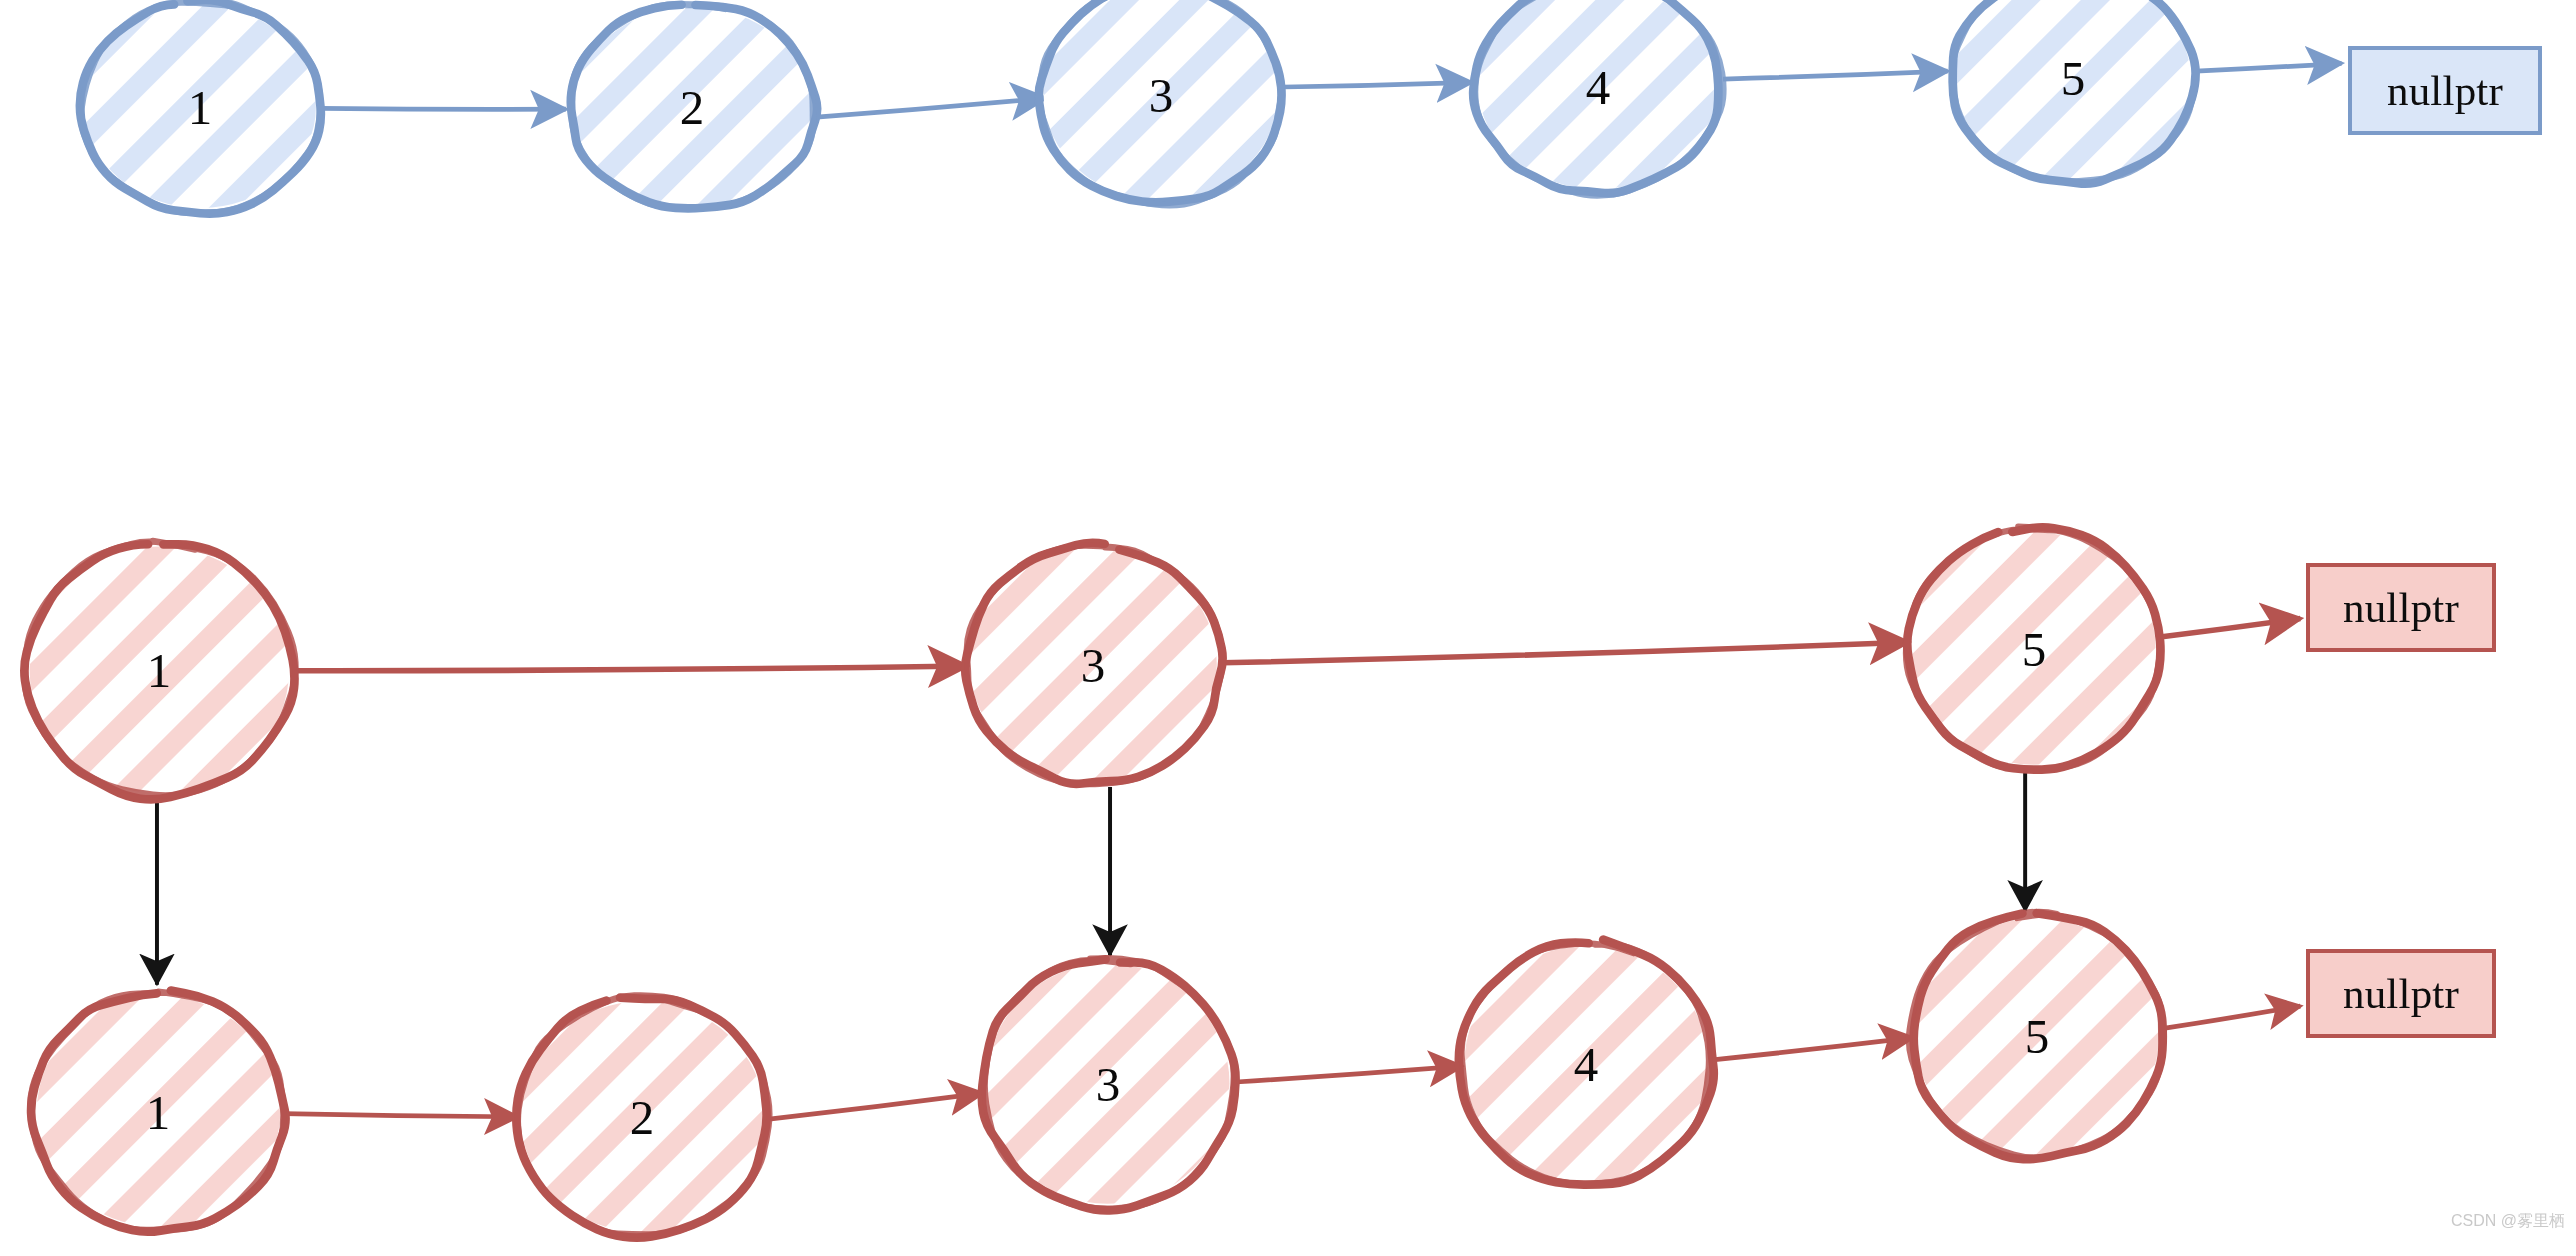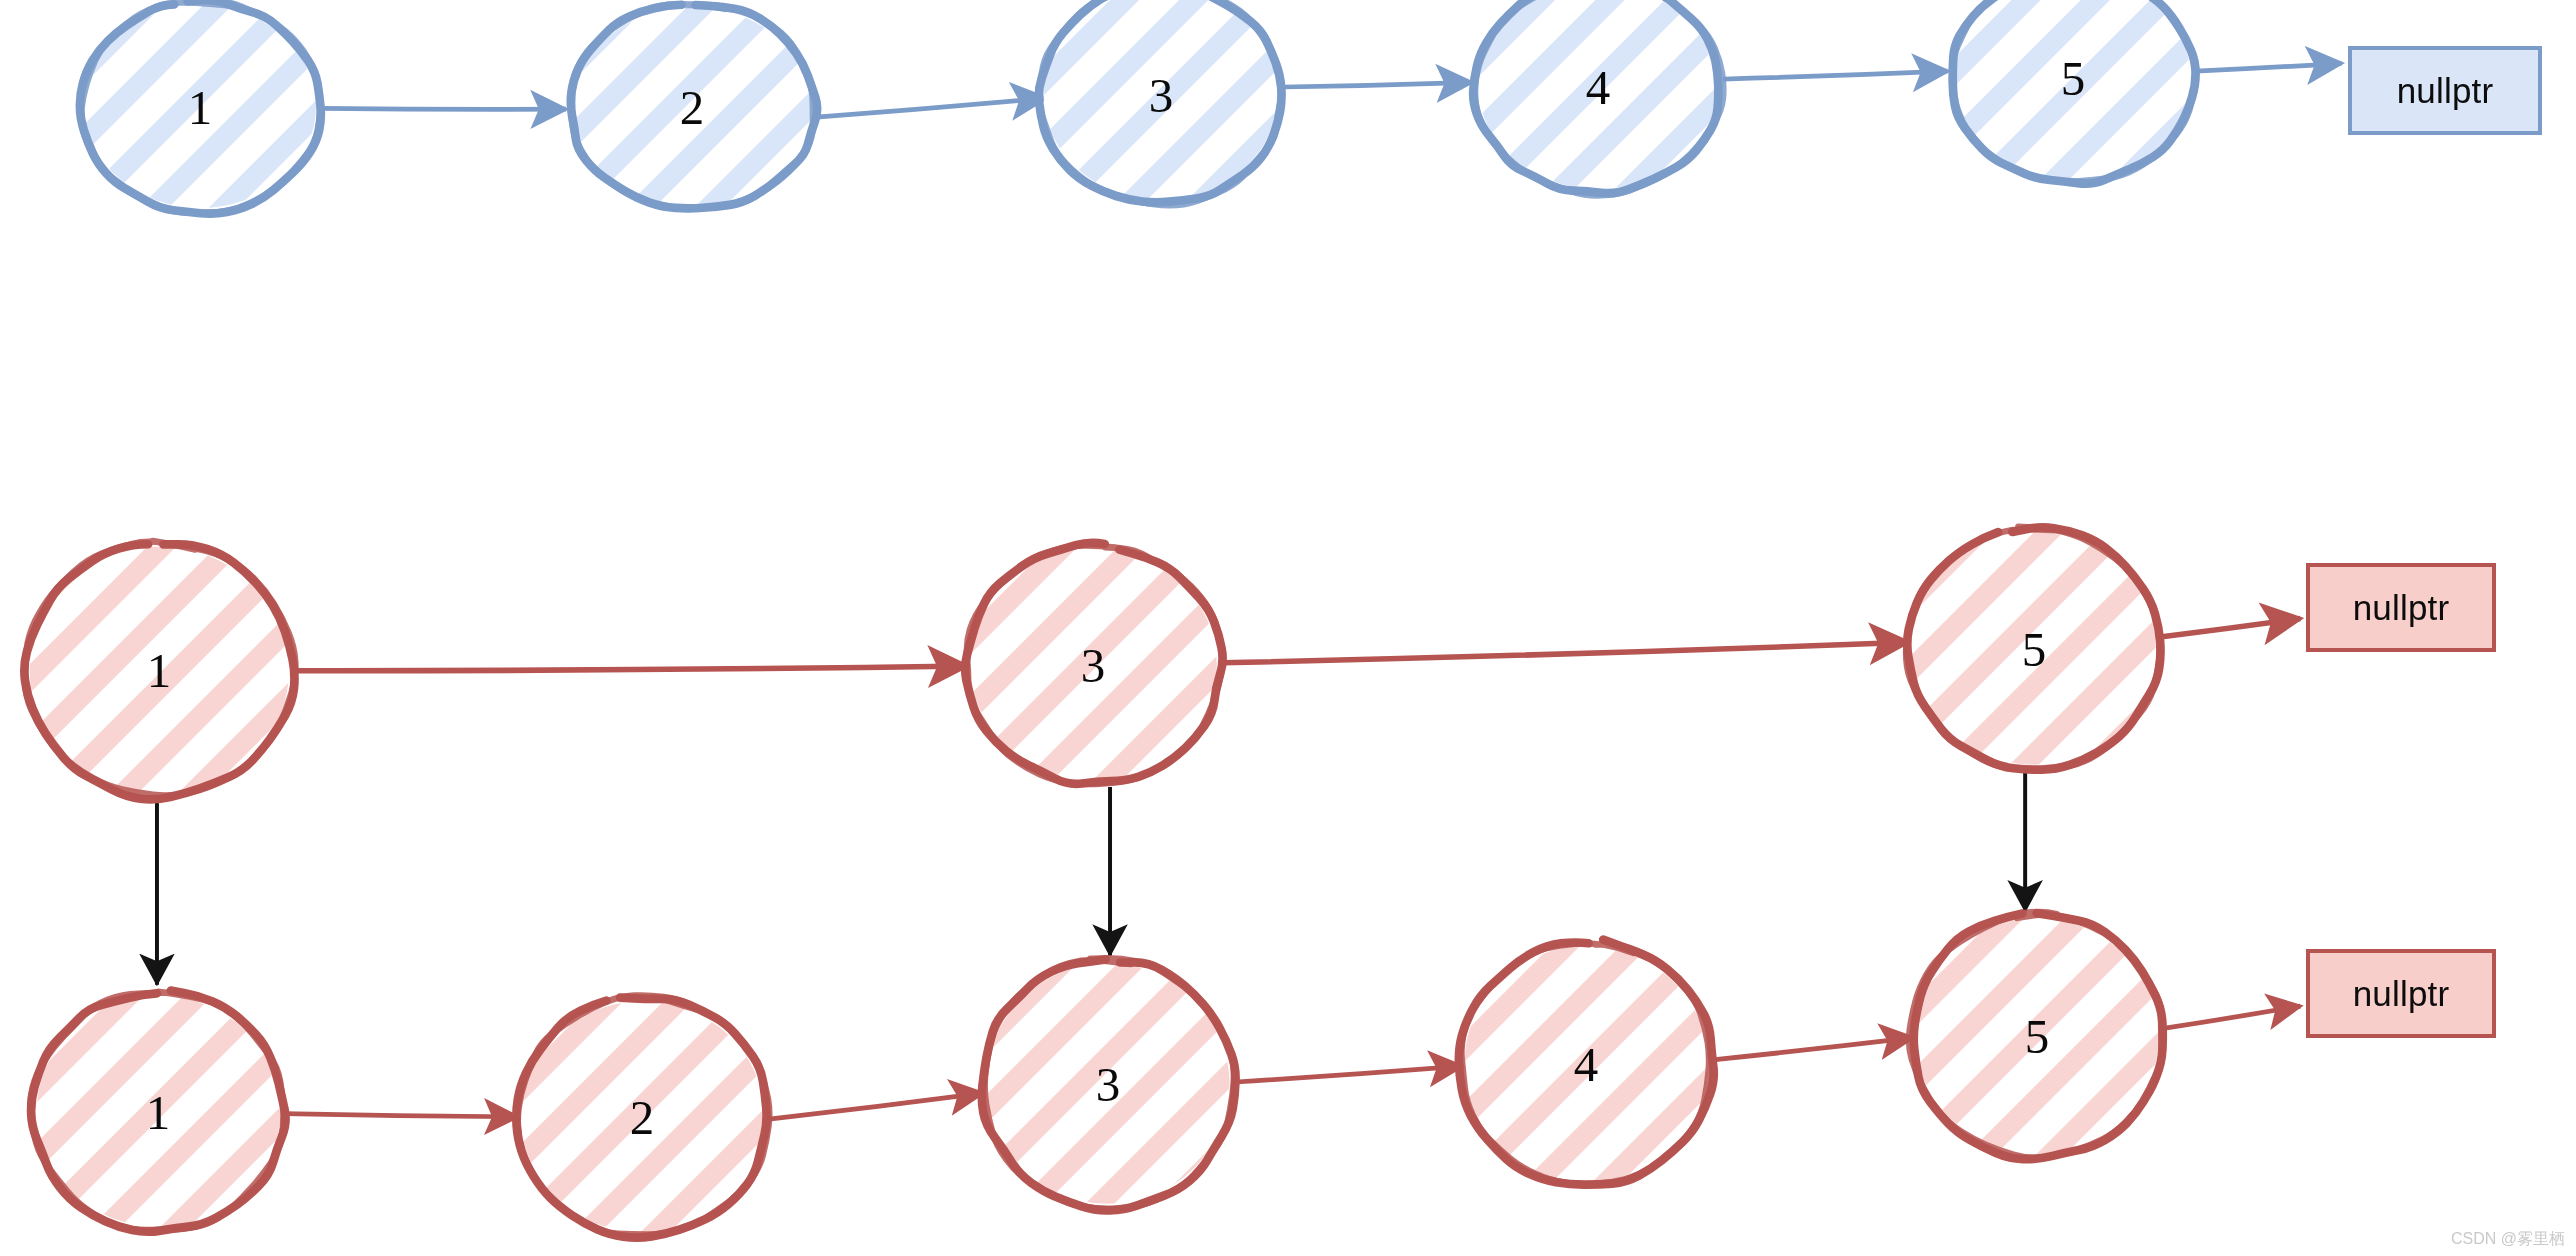--- a/index.html
+++ b/index.html
@@ -30,38 +30,38 @@
     line-height: 1;
     user-select: none;
     white-space: nowrap;
   }
   .null-box {
     position: absolute;
     box-sizing: border-box;
     display: flex;
     align-items: center;
     justify-content: center;
-    font-family: Liberation Sans, sans-serif;
-    font-size: 35px;
+    font-family: Liberation Serif, serif;
+    font-size: 43px;
     color: #0d0d0d;
     letter-spacing: 0.2px;
     text-align: right;
   }
   .null-box.blue {
     background: #dae6f8;
     border: 4px solid #7b9bc9;
   }
   .null-box.red {
     background: #f7ceca;
     border: 4.7px solid #b55450;
   }
   .watermark {
     position: absolute;
     right: 11px;
-    bottom: 6px;
+    bottom: 24px;
     font-family: "Liberation Sans", sans-serif;
     font-size: 16px;
     color: #c9c9c9;
     white-space: nowrap;
     user-select: none;
   }
 </style>
 </head>
 <body>
 

